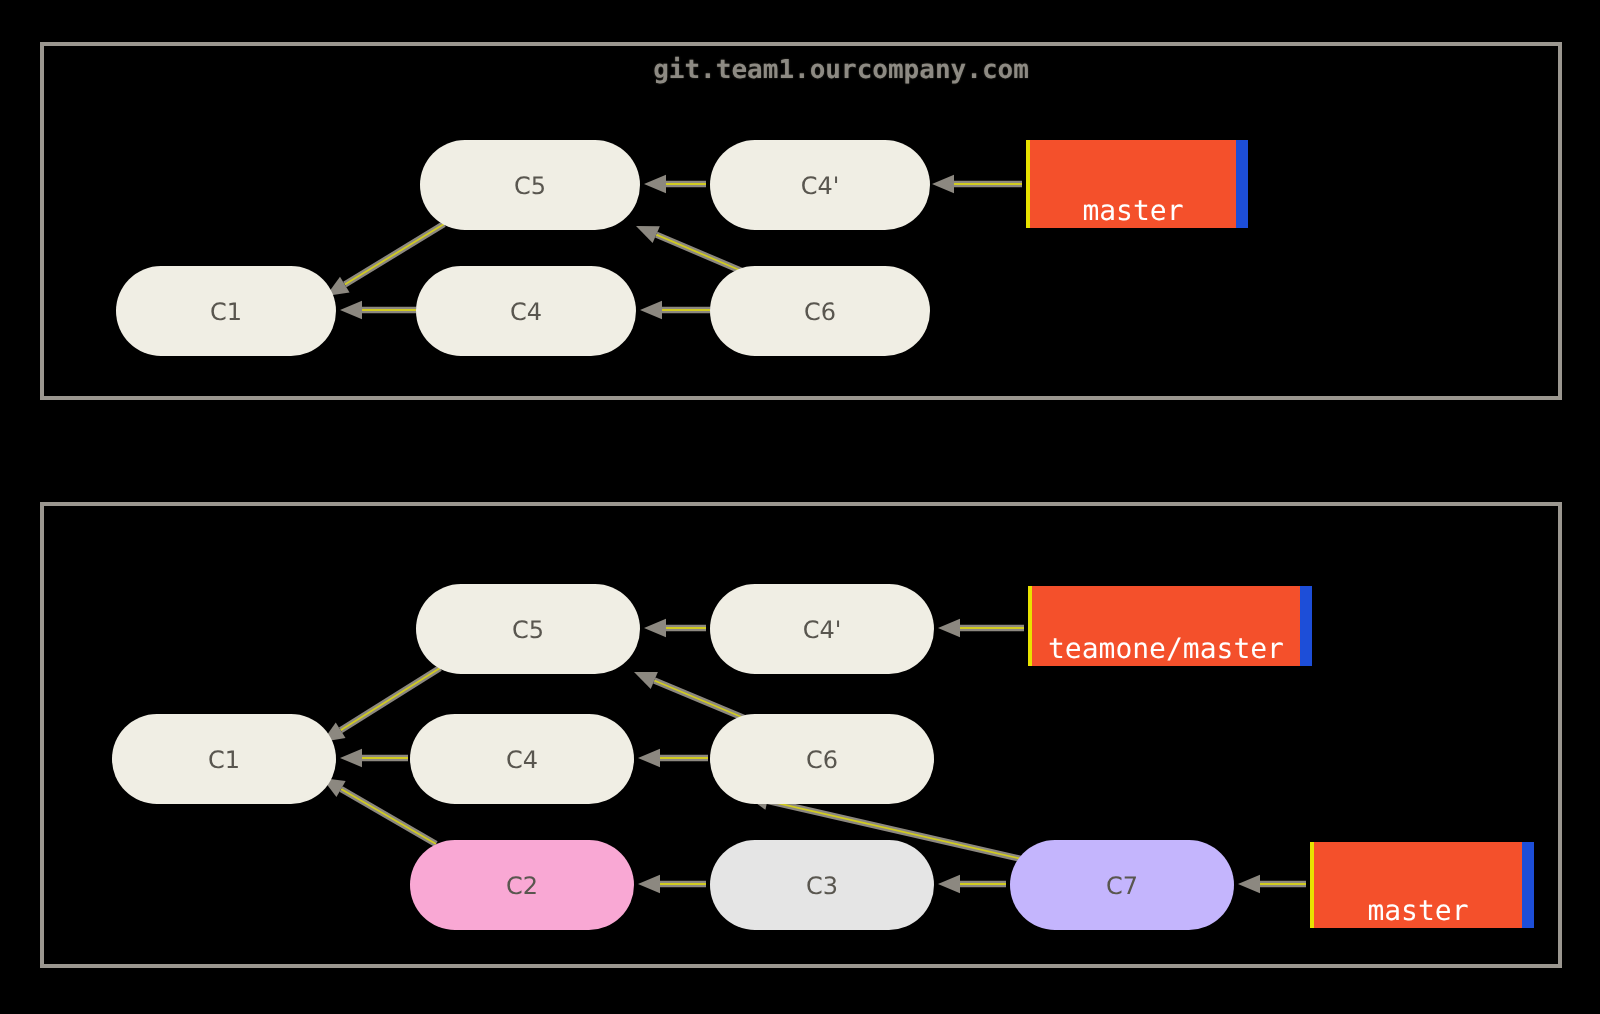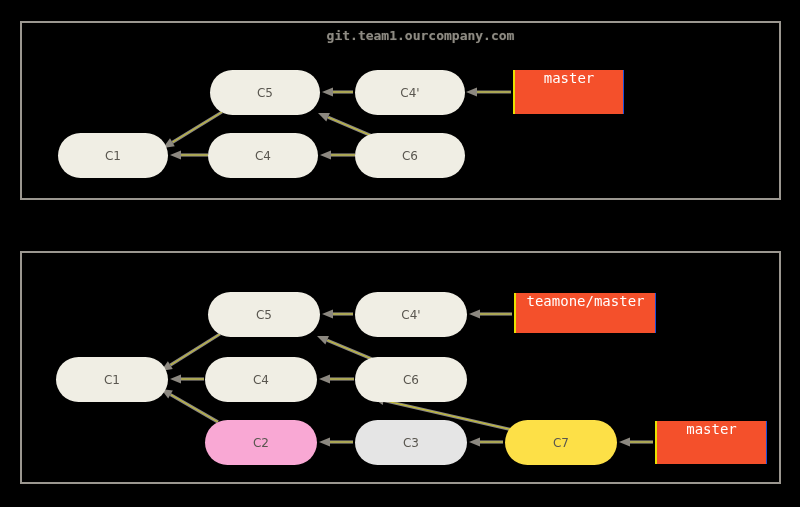--- a/index.html
+++ b/index.html
@@ -67,28 +67,28 @@
     font-family: "DejaVu Sans", "Liberation Sans", sans-serif;
     font-size: 12px;
     box-sizing: border-box;
     z-index: 3;
   }
   .reflabel {
     position: absolute;
     background: #f4502b;
     color: #ffffff;
     display: flex;
-    align-items: flex-start;
+    align-items: flex-end;
     justify-content: center;
     font-family: "DejaVu Sans Mono", "Liberation Mono", monospace;
     font-size: 14px;
     box-sizing: border-box;
     z-index: 3;
     border-left: 2px solid #e8e200;
-    border-right: 1px solid #1d4ed8;
+    border-right: 6px solid #1d4ed8;
   }
 </style>
 </head>
 <body>
 
 <div id="stage">
 
   <div class="panel" id="panel-top" style="left: 20px; top: 21px; width: 761px; height: 179px; border-color: rgb(155, 151, 144);"></div>
   <div class="panel" id="panel-bottom" style="left: 20px; top: 251px; width: 761px; height: 233px; border-color: rgb(155, 151, 144);"></div>
 
@@ -215,21 +215,21 @@
       </div>
       <div class="node" style="left: 355px; top: 292px; width: 112px; height: 45px; background: rgb(240, 238, 228); color: rgb(89, 86, 79); border-radius: 22.5px;">
         <span>C4'</span>
       </div>
       <div class="node" style="left: 205px; top: 420px; width: 112px; height: 45px; background: #f9a8d4; color: rgb(89, 86, 79); border-radius: 22.5px;">
         <span>C2</span>
       </div>
       <div class="node" style="left: 355px; top: 420px; width: 112px; height: 45px; background: #e5e5e5; color: rgb(89, 86, 79); border-radius: 22.5px;">
         <span>C3</span>
       </div>
-      <div class="node" style="left: 505px; top: 420px; width: 112px; height: 45px; background: #fde047; color: rgb(89, 86, 79); border-radius: 22.5px; text-align: right;">
+      <div class="node" style="left: 505px; top: 420px; width: 112px; height: 45px; background: #c4b5fd; color: rgb(89, 86, 79); border-radius: 22.5px; text-align: right;">
         <span>C7</span>
       </div>
       <div class="reflabel" style="left: 514px; top: 293px; width: 142px; height: 40px; background: rgb(244, 80, 43); color: rgb(255, 255, 255);">
         <span>teamone/master</span>
       </div>
       <div class="reflabel" style="left: 655px; top: 421px; width: 112px; height: 43px; background: rgb(244, 80, 43); color: rgb(255, 255, 255);">
         <span>master</span>
       </div>
     </div>
 

